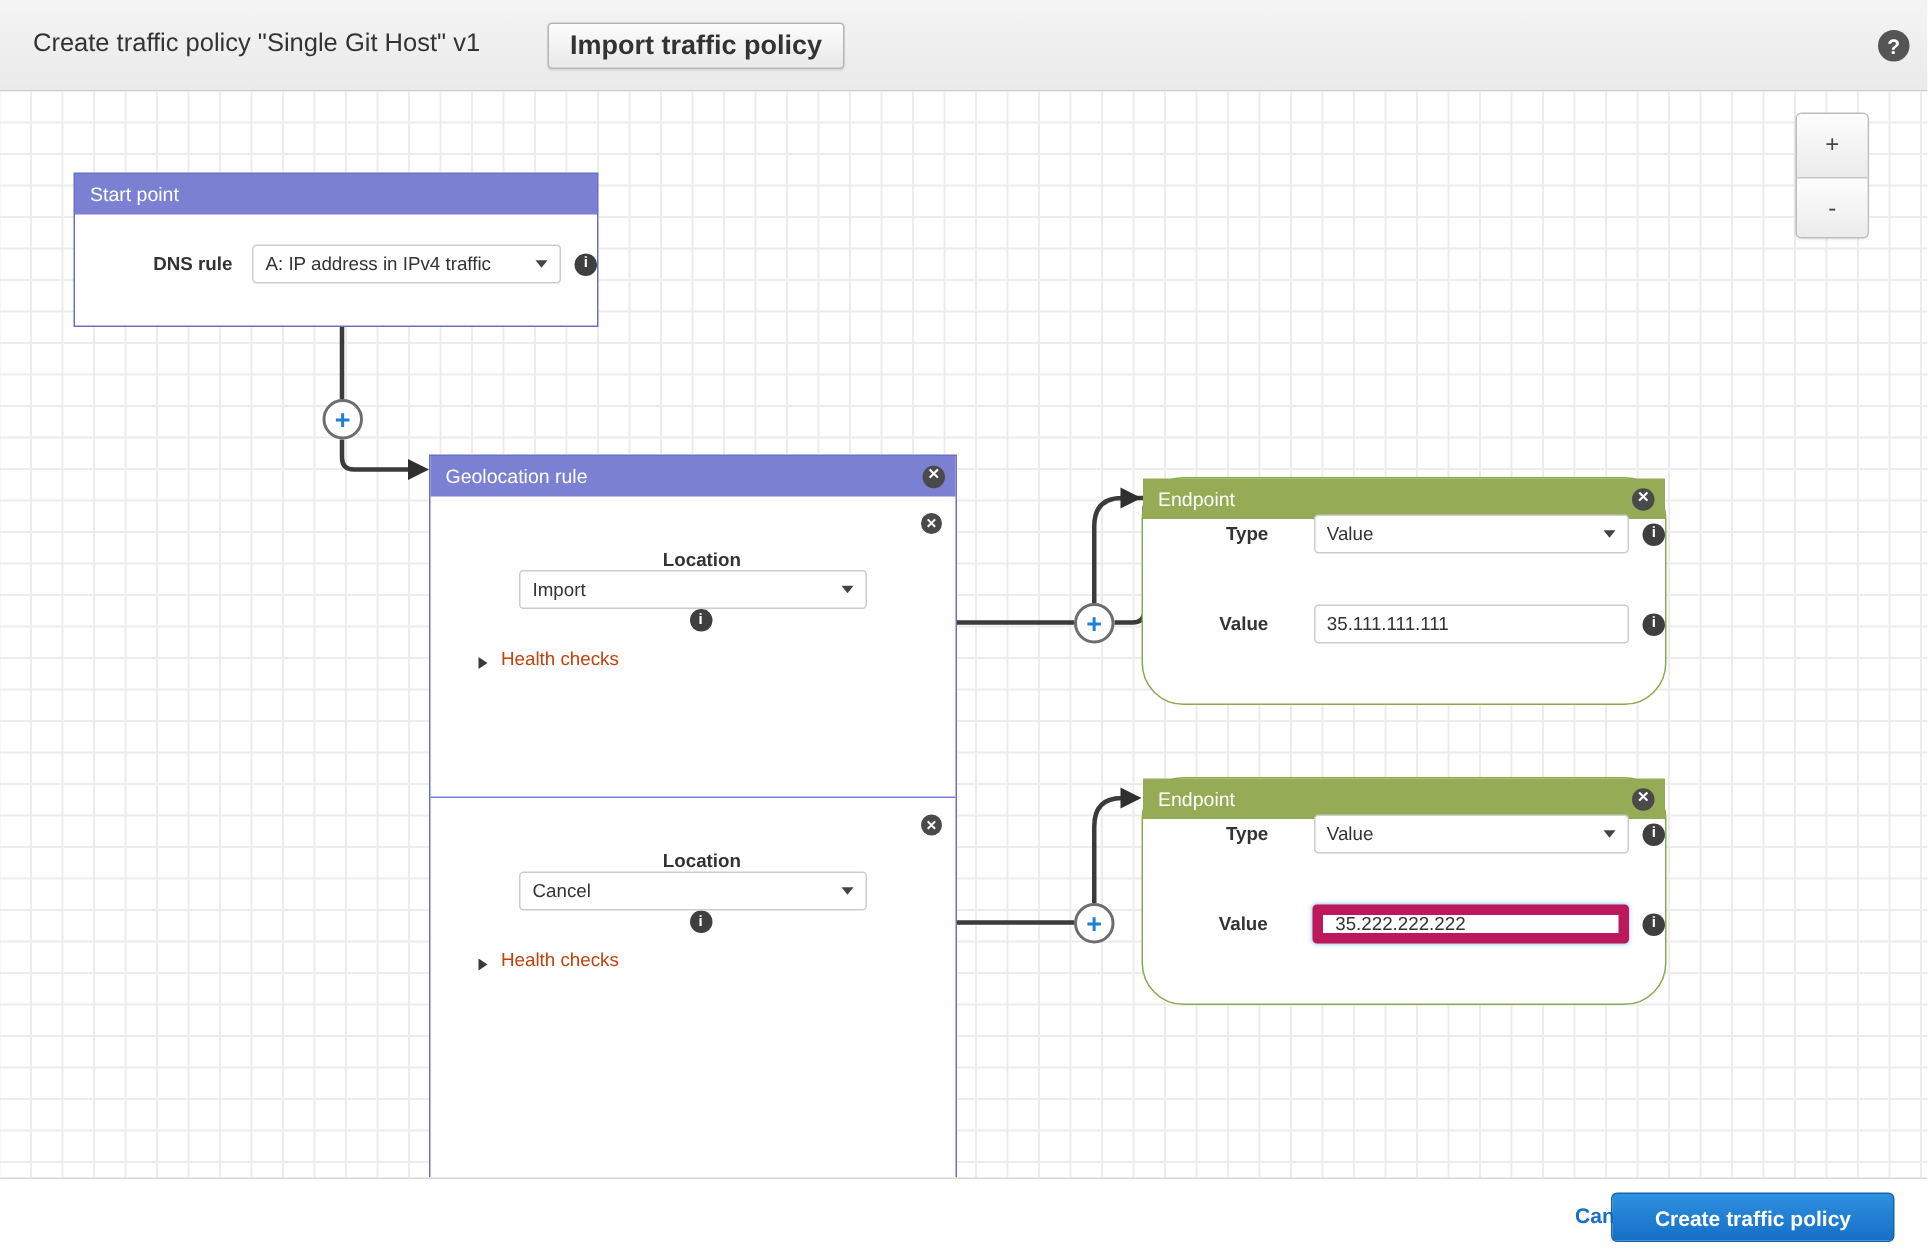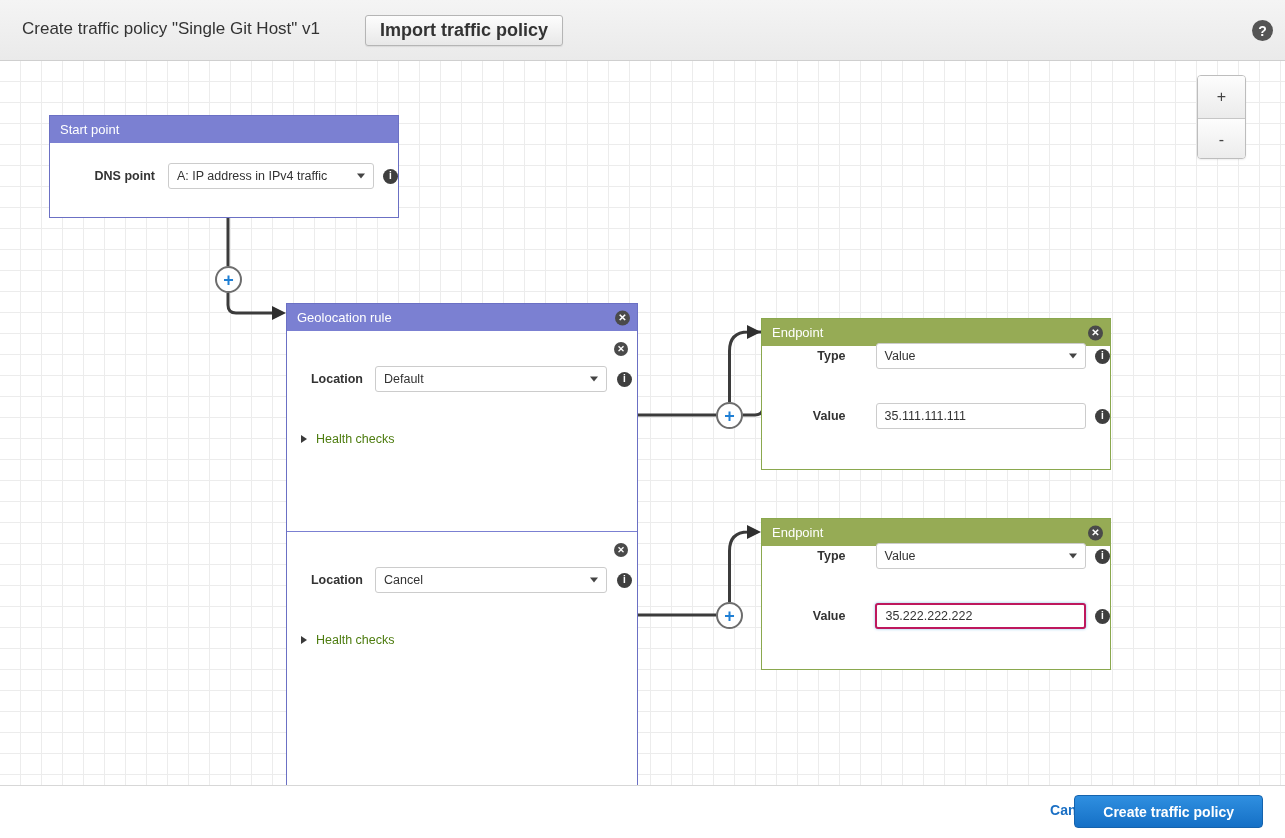--- a/index.html
+++ b/index.html
@@ -113,42 +113,42 @@
   .select-box .caret {
     position: absolute; right: 8px; top: 50%;
     transform: translateY(-50%);
     width: 0; height: 0;
     border-left: 4px solid transparent;
     border-right: 4px solid transparent;
     border-top: 5px solid #444444;
   }
   .text-box { cursor: text; }
   .text-box.focused {
-    border: 2px solid #be185d;
+    border: 7px solid #be185d;
     box-shadow: 0 0 3px rgba(58,155,220,.6);
   }
 
   .info-icon {
     width: 15px; height: 15px; border-radius: 50%;
     background: #3f3f3f; color: #ffffff;
     font-size: 10px; font-weight: bold; font-style: normal;
     display: flex; align-items: center; justify-content: center;
     line-height: 1; cursor: pointer; flex: none;
   }
   .small-close {
     width: 14px; height: 14px; border-radius: 50%;
     background: #4a4a4a; color: #ffffff;
     font-size: 9px; font-weight: bold; line-height: 1;
     display: flex; align-items: center; justify-content: center;
     cursor: pointer; position: absolute;
   }
 
   .health-row {
-    display: flex; align-items: center; gap: 9px;
-    font-size: 12.5px; color: #4d7c0f; cursor: pointer;
+    display: flex; align-items: flex-end; gap: 9px;
+    font-size: 12.5px; color: #c2410c; cursor: pointer; margin-left: 18px;
   }
   .tri-right {
     width: 0; height: 0;
     border-top: 4.5px solid transparent;
     border-bottom: 4.5px solid transparent;
     border-left: 6px solid #3a3a3a;
   }
 
   
   #start-point-card { left: 49px; top: 54px; width: 350px; height: 103px; }
@@ -157,36 +157,36 @@
                   display: flex; align-items: center; }
   #dns-type-row .field-label { width: 110px; margin-right: 13px; }
   #dns-type-select { width: 215px; }
   #dns-type-info { margin-left: 9px; }
 
   
   #geo-rule-card { left: 286px; top: 242px; width: 352px; height: 529px; }
   .geo-section { position: relative; height: 200px; }
   #geo-section-2 { border-top: 1px solid #7b80d2; }
   .geo-loc-row { position: absolute; left: 0; top: 35px; width: 100%;
-                 display: flex; align-items: center; }
+                 display: flex; align-items: center; flex-direction: column; }
   .geo-loc-row .field-label { width: 76px; margin-right: 12px; }
   .geo-select { width: 232px; }
   .geo-info { margin-left: 10px; }
   .geo-close { right: 9px; top: 11px; }
   .geo-health { position: absolute; left: 14px; top: 101px; }
   #geo-add-row {
     position: absolute; left: 0; bottom: 0;
     width: 100%; height: 41px;
     border-top: 1px solid #7b80d2;
     display: flex; align-items: center; justify-content: center;
     gap: 9px; cursor: pointer;
   }
 
   
-  .endpoint-card { width: 350px; height: 152px; }
+  .endpoint-card { width: 350px; height: 152px; border-radius: 28px; }
   #endpoint-card-1 { left: 761px; top: 257px; }
   #endpoint-card-2 { left: 761px; top: 457px; }
   .ep-type-row { position: absolute; left: 0; top: 24px; width: 100%;
                  display: flex; align-items: center; }
   .ep-value-row { position: absolute; left: 0; top: 84px; width: 100%;
                   display: flex; align-items: center; }
   .ep-row .field-label { width: 92px; margin-right: 30px; }
   .ep-input { width: 230px; }
   .ep-info { margin-left: 9px; }
 
@@ -261,42 +261,42 @@
       <div class="zoom-btn" id="zoom-in-btn">+</div>
       <div class="zoom-btn" id="zoom-out-btn">-</div>
     </div>
 
     <div class="card card-purple" id="start-point-card">
       <div class="card-header">
         <span>Start point</span>
       </div>
       <div id="start-point-body">
         <div id="dns-type-row" class="field-row">
-          <span class="field-label">DNS point</span>
+          <span class="field-label">DNS rule</span>
           <div class="select-box" id="dns-type-select">
             <span>A: IP address in IPv4 traffic</span>
             <span class="caret"></span>
           </div>
           <span class="info-icon" id="dns-type-info">i</span>
         </div>
       </div>
     </div>
 
     <div class="card card-purple" id="geo-rule-card">
       <div class="card-header">
         <span>Geolocation rule</span>
         <span class="hdr-close">✕</span>
       </div>
 
       <div class="geo-section" id="geo-section-1">
         <span class="small-close geo-close">✕</span>
         <div class="geo-loc-row field-row">
           <span class="field-label">Location</span>
           <div class="select-box geo-select">
-            <span>Default</span>
+            <span>Import</span>
             <span class="caret"></span>
           </div>
           <span class="info-icon geo-info">i</span>
         </div>
         <div class="health-row geo-health">
           <span class="tri-right"></span>
           <span>Health checks</span>
         </div>
       </div>
 

